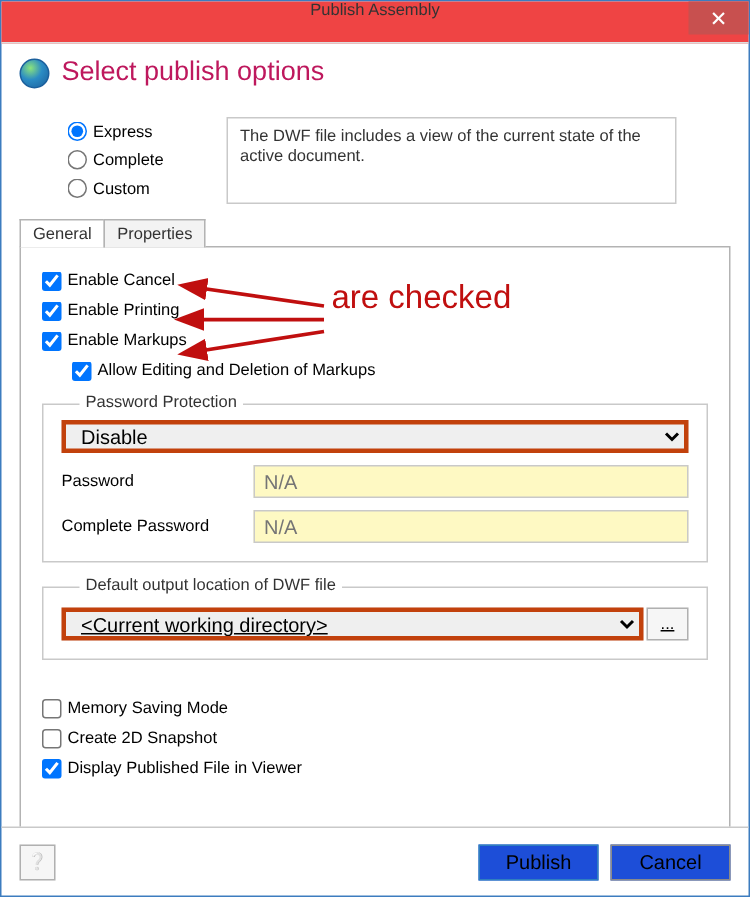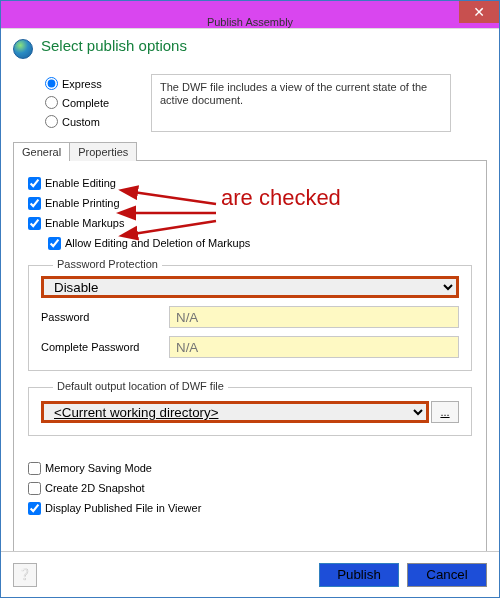--- a/index.html
+++ b/index.html
@@ -14,24 +14,24 @@
     width: 500px;
     height: 598px;
     border: 1px solid #3c7cbf;
     background: #fff;
     display: flex;
     flex-direction: column;
     position: relative;
   }
   .titlebar {
     height: 28px;
-    background: #d946ef;
+    background: #ef4444;
     border-bottom: 1px solid #ddd;
     display: flex;
-    align-items: flex-end;
+    align-items: flex-start;
     justify-content: center;
     position: relative;
     color: #333;
   }
   .titlebar .close {
     position: absolute;
     right: 0;
     top: 0;
     width: 40px;
     height: 22px;
@@ -56,22 +56,22 @@
   }
   .globe {
     width: 20px; height: 20px;
     border-radius: 50%;
     background: radial-gradient(circle at 35% 30%, #8be37c 0%, #2b8cc4 45%, #1b5f9c 100%);
     border: 1px solid #1b5f9c;
     flex: 0 0 auto;
     margin-top: 2px;
   }
   .header-title {
-    color: #15803d;
-    font-size: 15px;
+    color: #be185d;
+    font-size: 18px;
     margin-bottom: 16px;
   }
   .options-row {
     display: flex;
     gap: 14px;
     margin: 4px 0 8px 32px;
   }
   .radios { width: 92px; }
   .radio-item {
     display: flex;
@@ -259,21 +259,21 @@
 
     <div class="tabs-wrap">
       <div class="tabs">
         <div class="tab">General</div>
         <div class="tab inactive">Properties</div>
       </div>
       <div class="tab-panel">
 
         <label class="chk-row">
           <input type="checkbox" checked="" style="">
-          <span>Enable Editing</span>
+          <span>Enable Cancel</span>
         </label>
         <label class="chk-row">
           <input type="checkbox" checked="" style="">
           <span>Enable Printing</span>
         </label>
         <label class="chk-row">
           <input type="checkbox" checked="" style="">
           <span>Enable Markups</span>
         </label>
         <label class="chk-row sub-chk">

